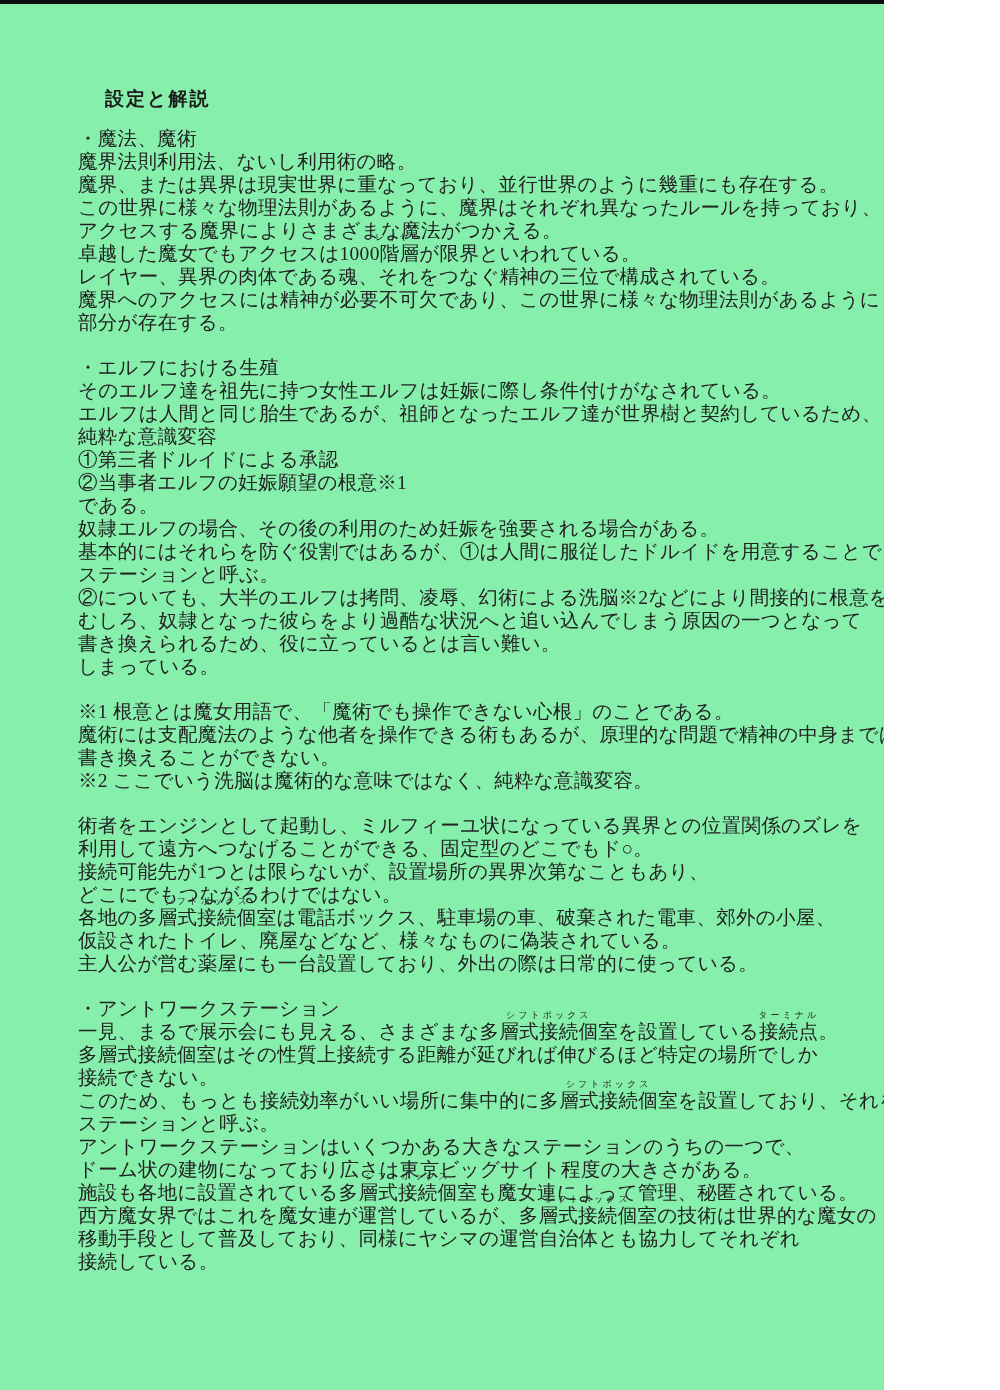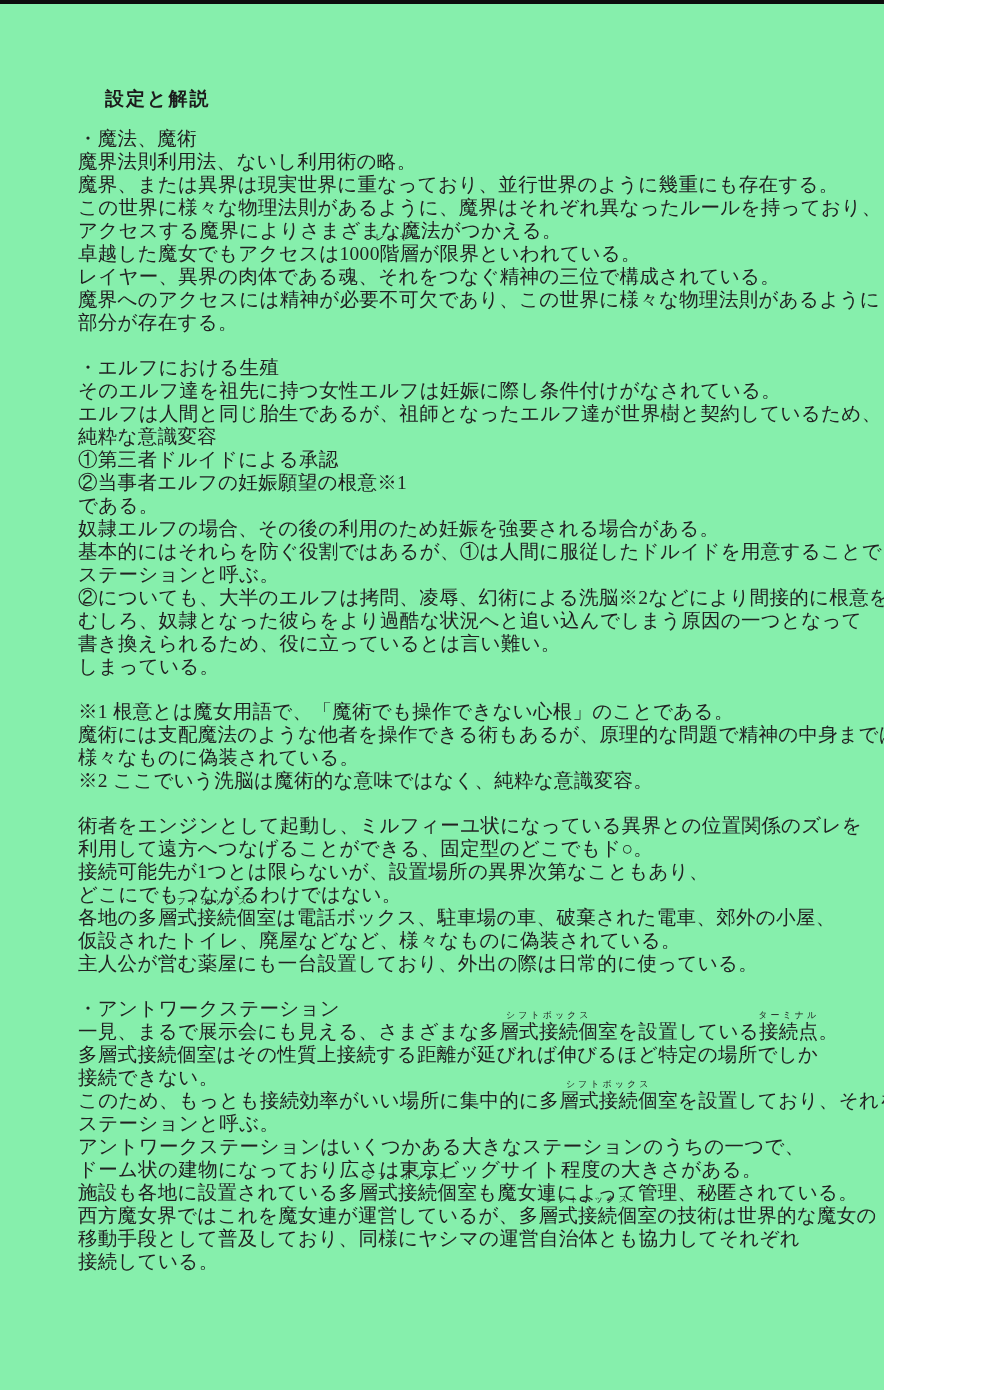--- a/index.html
+++ b/index.html
@@ -102,21 +102,21 @@
         <div class="line">基本的にはそれらを防ぐ役割ではあるが、①は人間に服従したドルイドを用意することで</div>
         <div class="line">ステーションと呼ぶ。</div>
         <div class="line">②についても、大半のエルフは拷問、凌辱、幻術による洗脳※2などにより間接的に根意を</div>
         <div class="line">むしろ、奴隷となった彼らをより過酷な状況へと追い込んでしまう原因の一つとなって</div>
         <div class="line">書き換えられるため、役に立っているとは言い難い。</div>
         <div class="line">しまっている。</div>
       </div>
       <div class="section">
         <div class="line">※1 根意とは魔女用語で、「魔術でも操作できない心根」のことである。</div>
         <div class="line">魔術には支配魔法のような他者を操作できる術もあるが、原理的な問題で精神の中身までは</div>
-        <div class="line">様々なものに偽装されている。</div>
+        <div class="line">書き換えることができない。</div>
         <div class="line">※2 ここでいう洗脳は魔術的な意味ではなく、純粋な意識変容。</div>
       </div>
       <div class="section">
         <div class="line">術者をエンジンとして起動し、ミルフィーユ状になっている異界との位置関係のズレを</div>
         <div class="line">利用して遠方へつなげることができる、固定型のどこでもド○。</div>
         <div class="line">接続可能先が1つとは限らないが、設置場所の異界次第なこともあり、</div>
         <div class="line">どこにでもつながるわけではない。</div>
         <div class="line">各地の<span class="rb"><span class="rt">シフトボックス</span><span>多層式接続個室</span></span>は電話ボックス、駐車場の車、破棄された電車、郊外の小屋、</div>
         <div class="line">仮設されたトイレ、廃屋などなど、様々なものに偽装されている。</div>
         <div class="line">主人公が営む薬屋にも一台設置しており、外出の際は日常的に使っている。</div>

